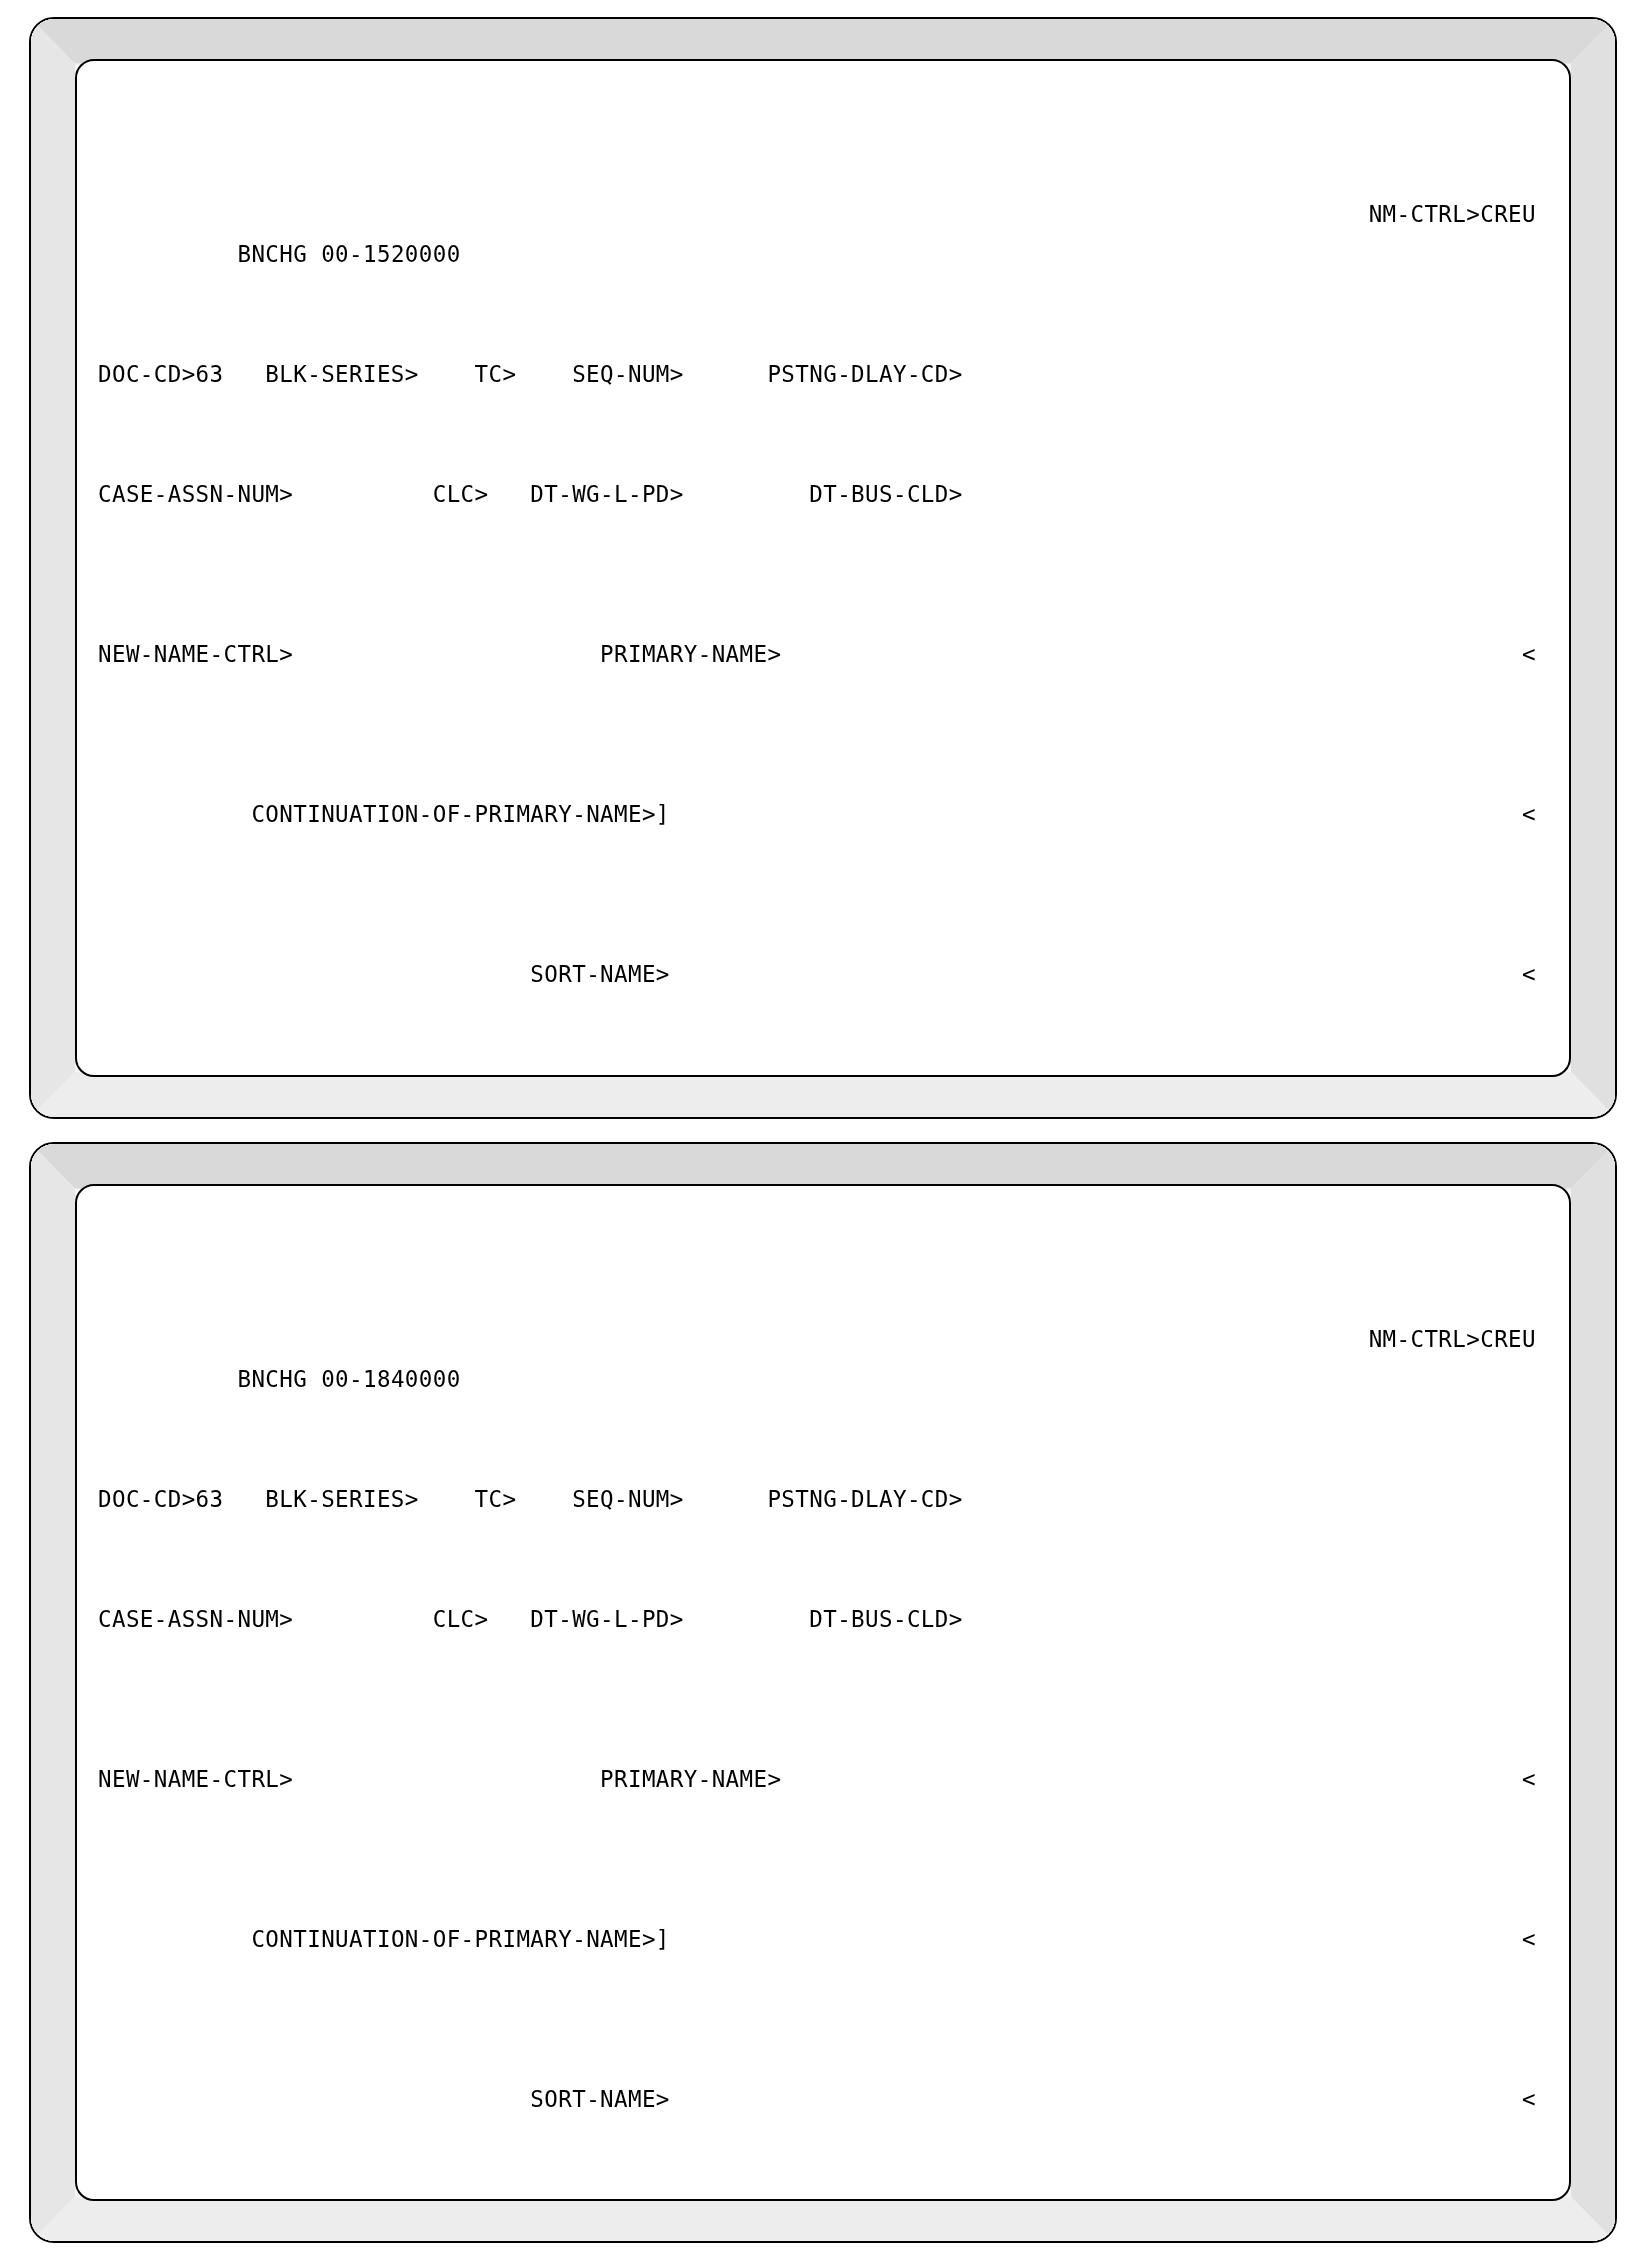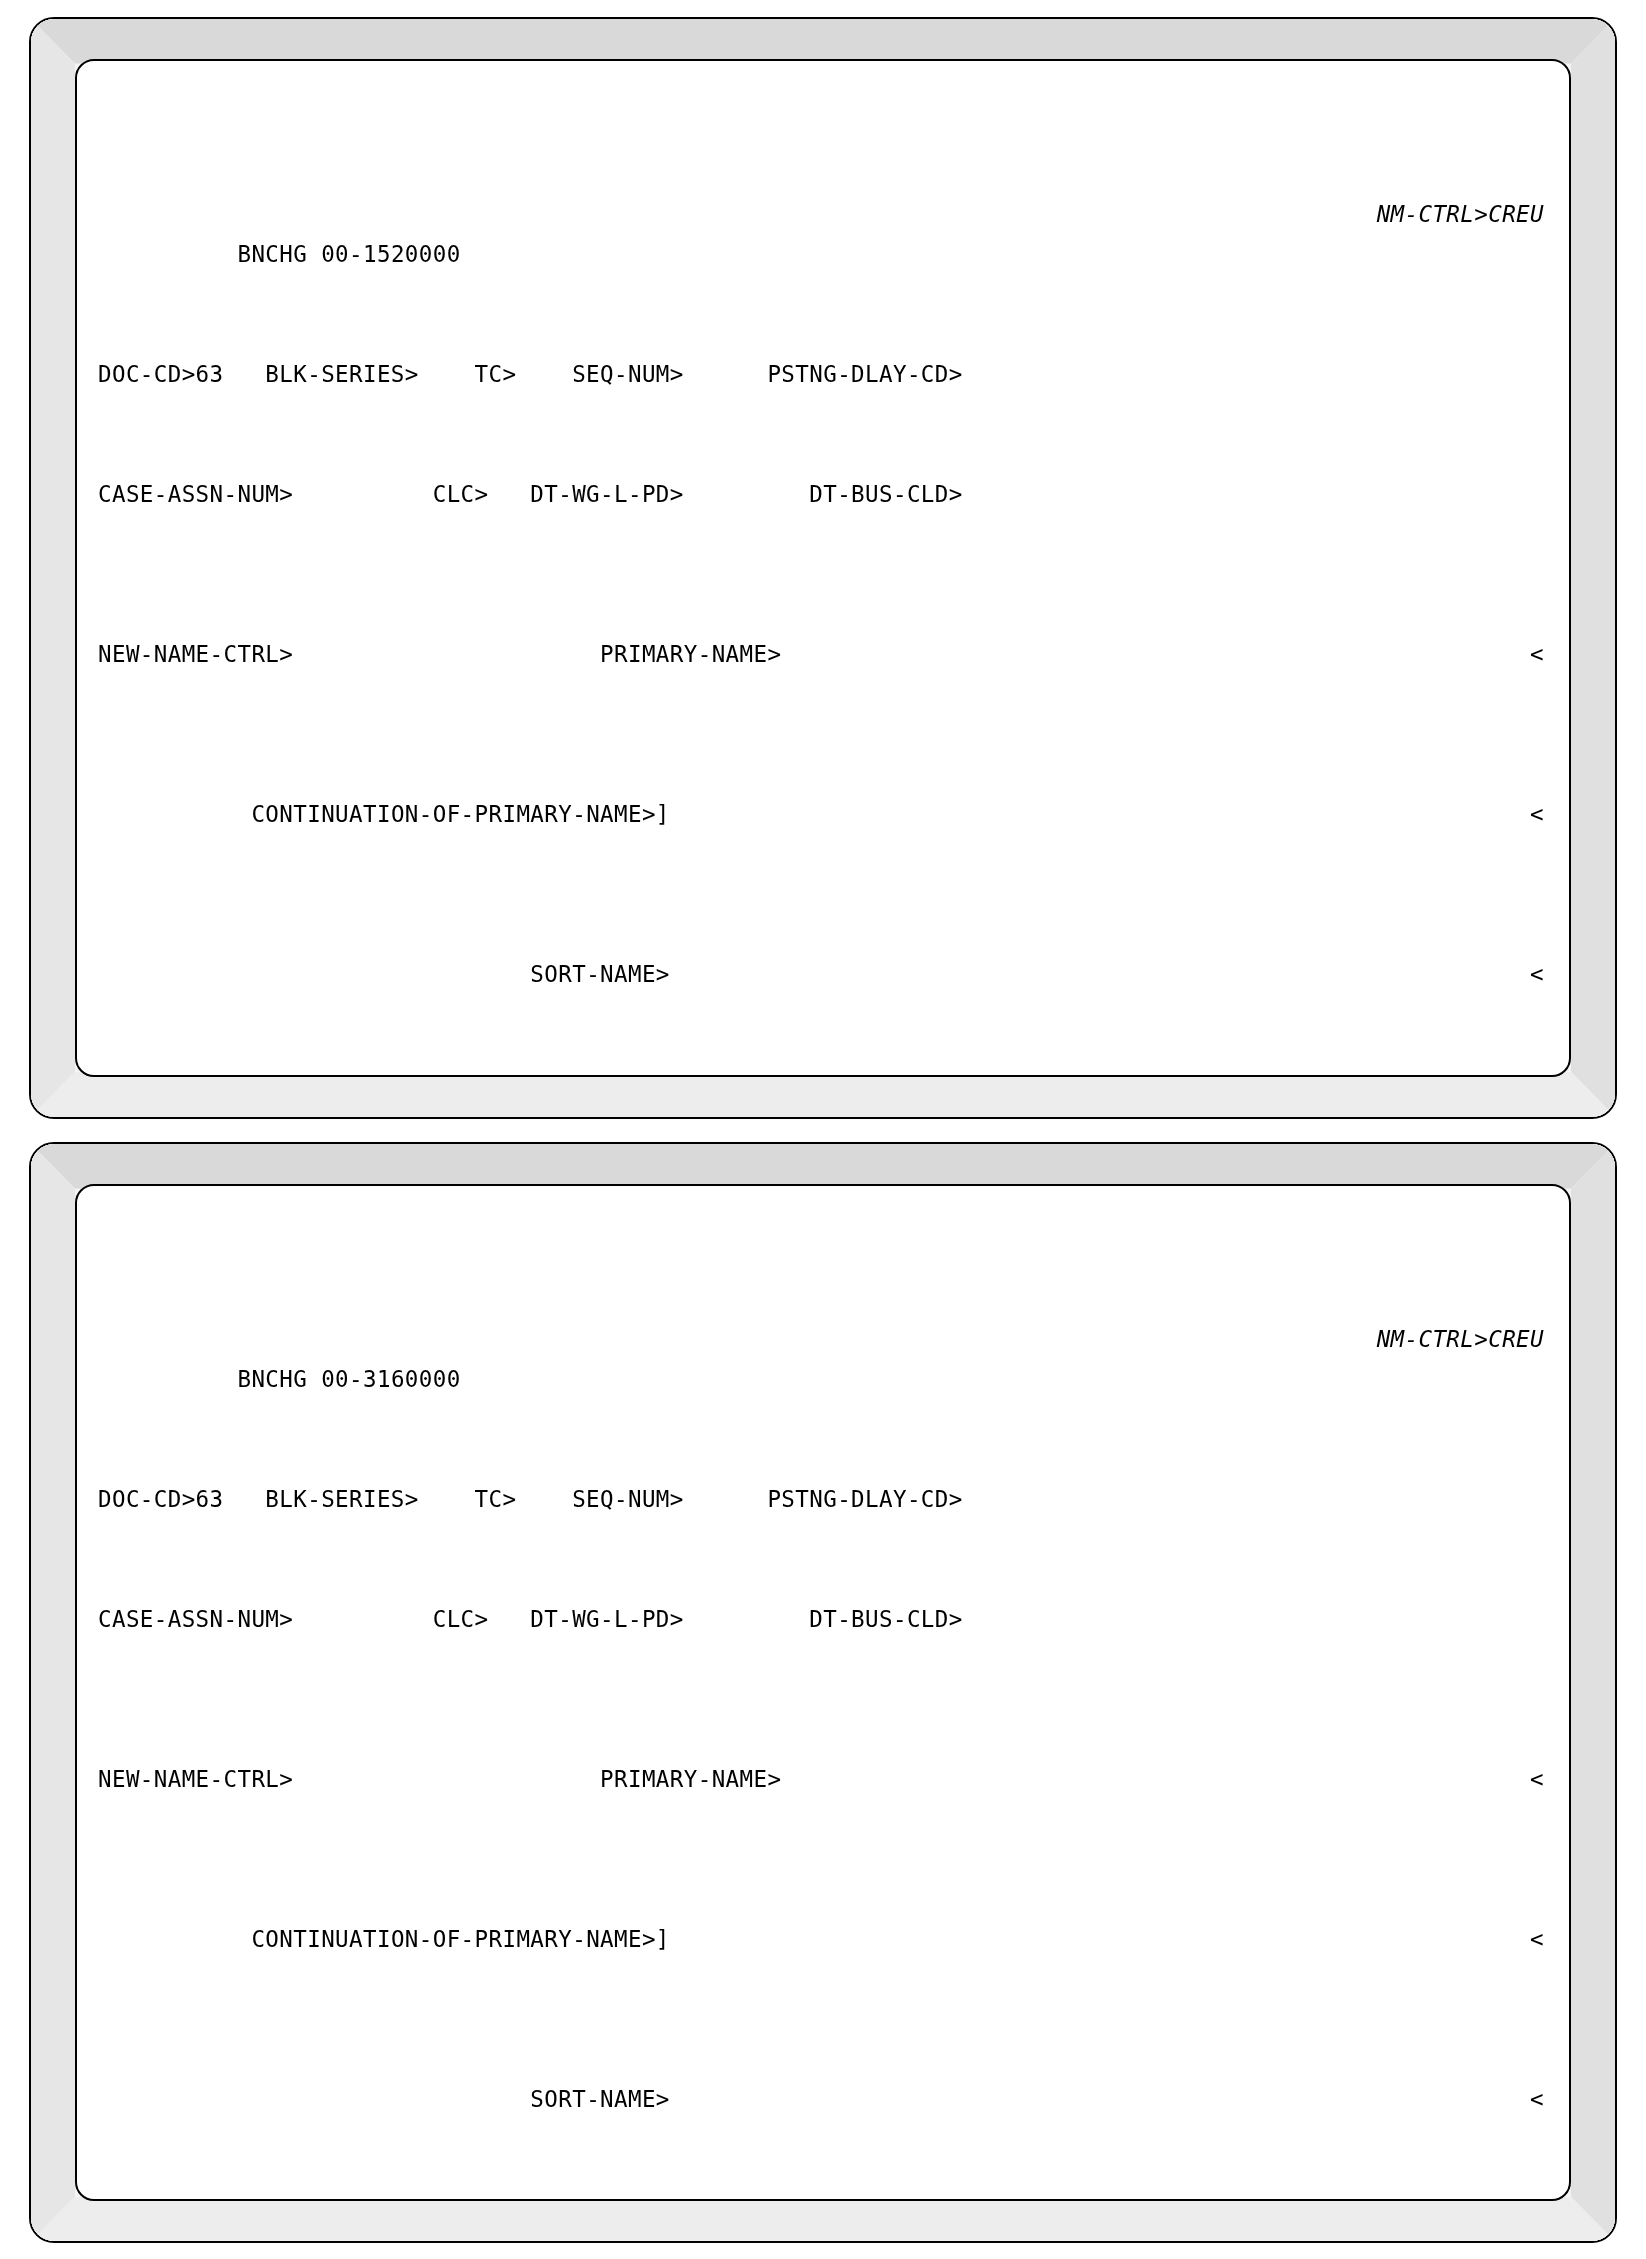--- a/index.html
+++ b/index.html
@@ -75,23 +75,22 @@
   .row {
     position: relative;
     height: 40px;
     white-space: pre;
   }
   .row .bold {
     font-weight: bold;
   }
   .row .right {
     position: absolute;
-    right: 4px;
+    right: 12px;
     top: 0;
-    font-style: italic;
   }
 </style>
 </head>
 <body>
 
 <div class="page">
 
   <div class="screen-outer">
     <svg class="bevel" width="100%" height="100%" viewBox="0 0 1656 1030" preserveAspectRatio="none">
       <rect x="0" y="0" width="1656" height="1030" fill="#ffffff"></rect>
@@ -155,21 +154,21 @@
       <polygon points="0,1030 1656,1030 1610,988 46,988" fill="#ededed"></polygon>
       <polygon points="0,0 46,42 46,988 0,1030" fill="#e6e6e6"></polygon>
       <polygon points="1656,0 1610,42 1610,988 1656,1030" fill="#e0e0e0"></polygon>
       <rect x="46" y="42" width="1564" height="946" fill="#f4f4f4"></rect>
     </svg>
 
     <div class="screen-inner">
       <div class="term">
 
         <div class="row">
-          <span>BNCHG 00-3160000</span>
+          <span>BNCHG 00-1840000</span>
           <span class="right"><span>NM-CTRL&gt;</span><span>CREU</span></span>
         </div>
 
         <div class="row">DOC-CD&gt;63   BLK-SERIES&gt;    TC&gt;    SEQ-NUM&gt;      PSTNG-DLAY-CD&gt;</div>
         <div class="row">CASE-ASSN-NUM&gt;          CLC&gt;   DT-WG-L-PD&gt;         DT-BUS-CLD&gt;</div>
 
         <div class="row"><span>NEW-NAME-CTRL&gt;</span>                      <span>PRIMARY-NAME&gt;</span><span class="right">&lt;</span></div>
 
         <div class="row">           <span>CONTINUATION-OF-PRIMARY-NAME&gt;]</span><span class="bold"></span><span class="right">&lt;</span></div>
 

